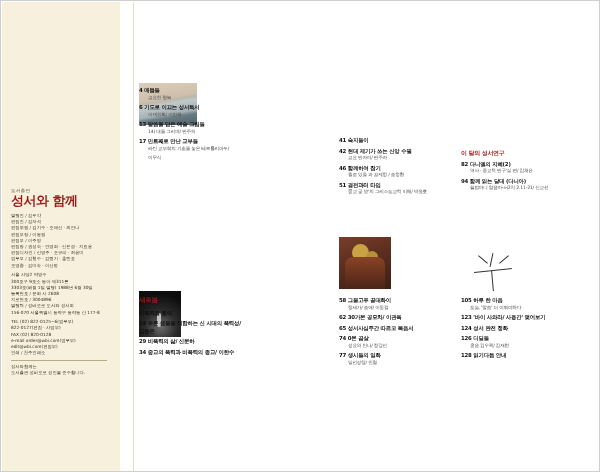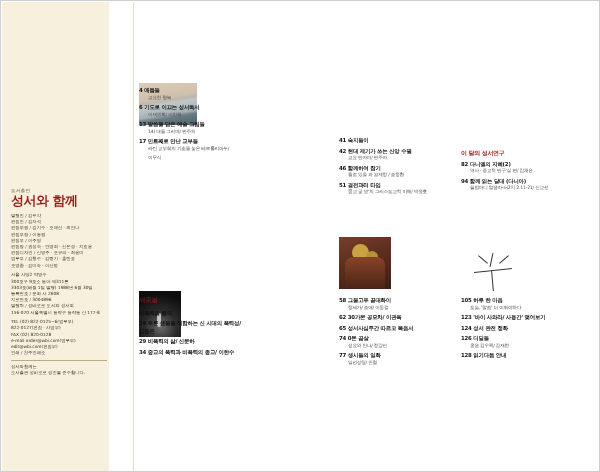--- a/index.html
+++ b/index.html
@@ -20,21 +20,21 @@
     background: #ffffff;
     box-sizing: border-box;
     border: 1px solid #cfcfcf;
     overflow: hidden;
   }
   
   .left-col {
     position: absolute;
     left: 1px;
     top: 1px;
-    width: 107px;
+    width: 118px;
     height: 470px;
     background: #f6f0dc;
     box-sizing: border-box;
   }
   .left-inner {
     position: absolute;
     left: 9px;
     top: 186px;
     width: 104px;
   }
@@ -102,21 +102,21 @@
     color: #4a4a4a;
     padding-left: 9px;
     letter-spacing: -0.2px;
     line-height: 6.6px;
     margin-bottom: 3px;
   }
 
   .section-head {
     color: #9b1b1b;
     font-size: 6.6px;
-    font-weight: normal;
+    font-weight: bold;
     font-family: "DejaVu Serif", "Liberation Serif", serif;
     letter-spacing: -0.3px;
     margin-bottom: 5px;
   }
   .section-head-sm {
     color: #9b1b1b;
     font-size: 6px;
     font-weight: bold;
     font-family: "DejaVu Serif", "Liberation Serif", serif;
     letter-spacing: -0.3px;

